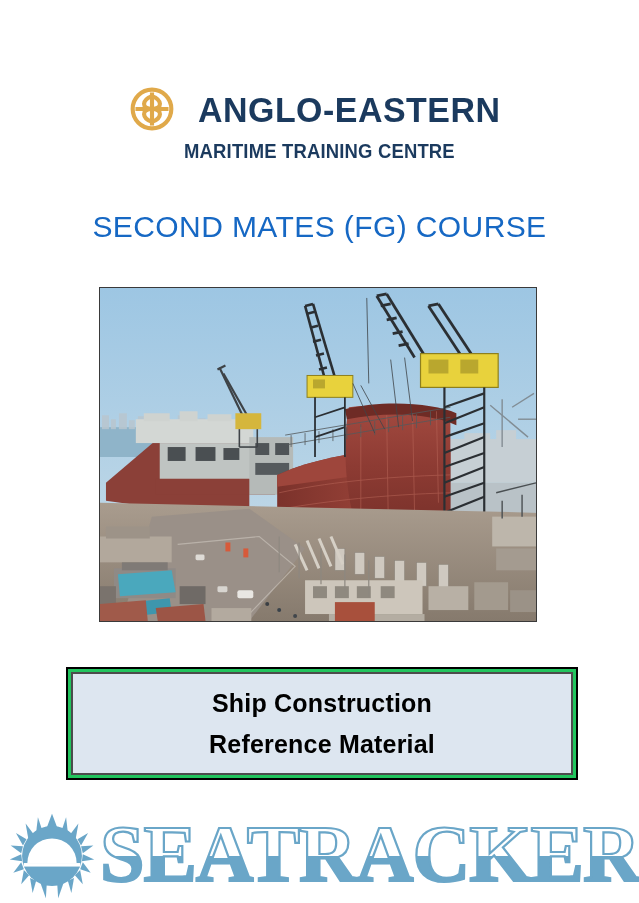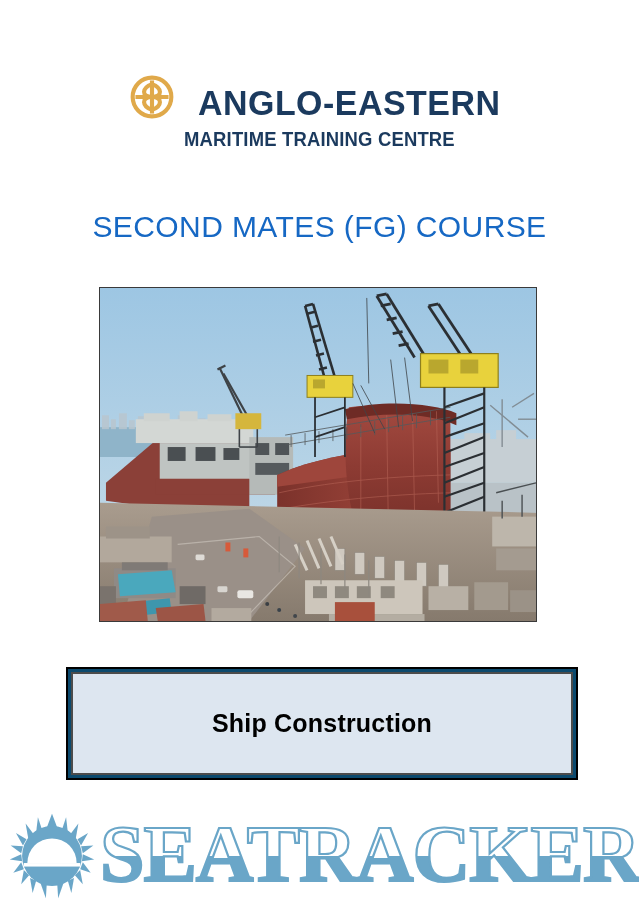--- a/index.html
+++ b/index.html
@@ -22,23 +22,24 @@
     position: absolute;
     top: 74px;
     left: 0;
     width: 639px;
     display: flex;
     flex-direction: column;
     align-items: center;
   }
   #logo-row {
     display: flex;
-    align-items: flex-end;
+    align-items: center;
     justify-content: center;
     gap: 23px;
+    margin-top: 12px;
   }
   #logo-mark {
     width: 46px;
     height: 46px;
     display: block;
     flex: 0 0 auto;
   }
   #brand-name {
     font-family: "Liberation Sans", sans-serif;
     font-weight: bold;
@@ -94,21 +95,21 @@
 
   
   #subject-box {
     position: absolute;
     left: 66px;
     top: 667px;
     width: 512px;
     height: 113px;
     box-sizing: border-box;
     border: 2px solid #000000;
-    background: #0c4a6e;
+    background: #22c55e;
     padding: 3px;
   }
   #subject-inner {
     width: 100%;
     height: 100%;
     box-sizing: border-box;
     border: 2px solid #4c4c4c;
     background: #dde6f0;
     display: flex;
     flex-direction: column;
@@ -442,20 +443,21 @@
       <path d="M222 262 L222 298"></path>
         <path d="M246 268 L246 304"></path>
       <path d="M270 274 L270 310"></path>
     </g>
   </svg>
 </div>
 
 <div id="subject-box">
   <div id="subject-inner">
     <div class="subject-line">Ship Construction</div>
+    <div class="subject-line">Reference Material</div>
   </div>
 </div>
 
 <div id="watermark">
   <svg id="wm-sun" viewBox="0 0 100 100">
     <g fill="#6aa6c8">
       <path d="M50 2 L56 18 L50 20 L44 18 Z"></path>
       <path d="M66 6 L68 23 L61 21 Z"></path>
       <path d="M80 13 L77 30 L71 25 Z"></path>
       <path d="M91 24 L83 38 L79 31 Z"></path>

